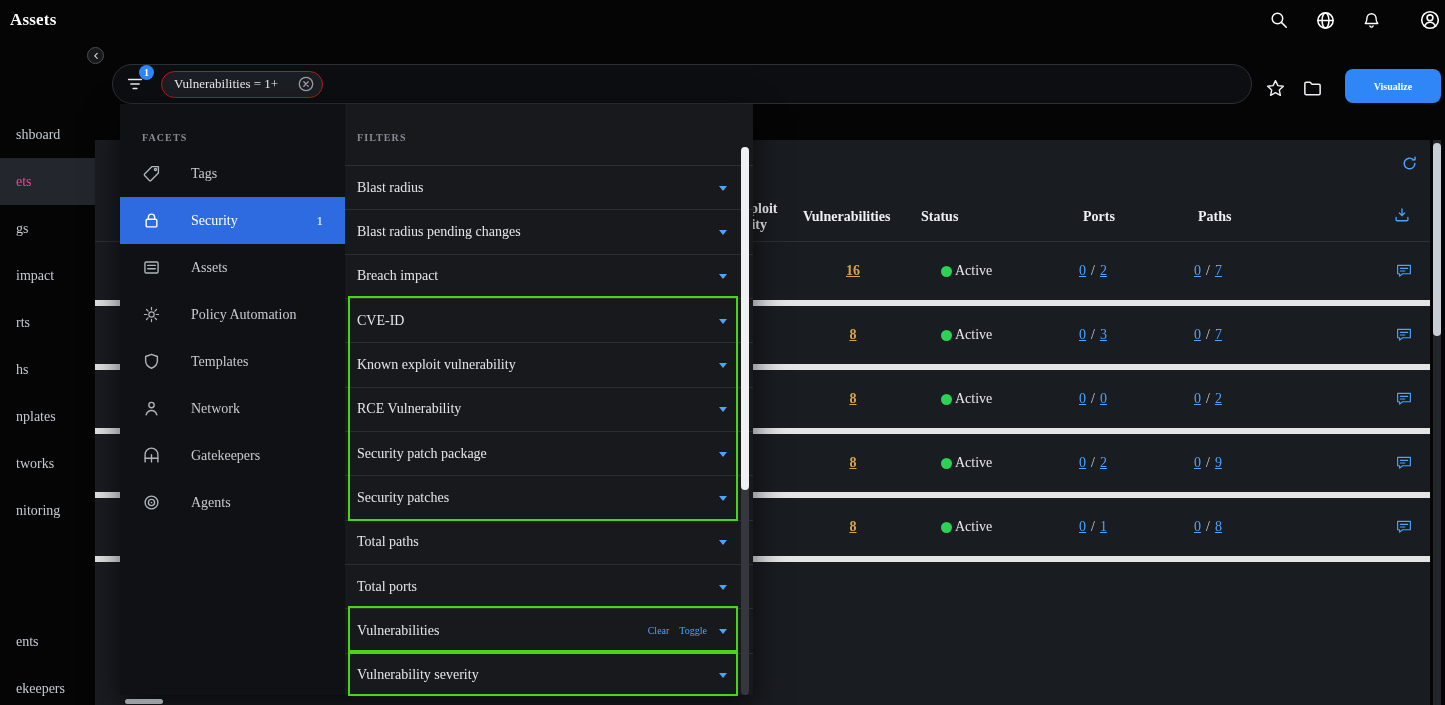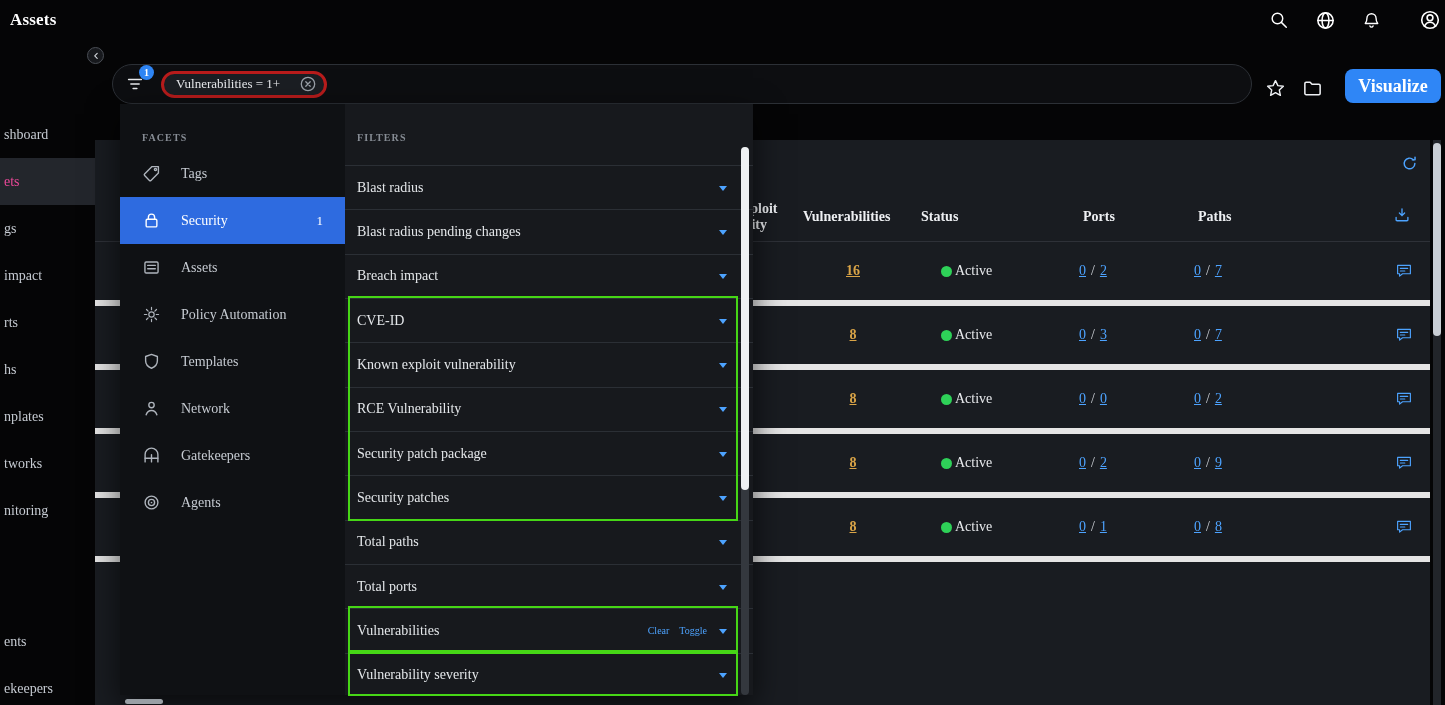--- a/index.html
+++ b/index.html
@@ -19,42 +19,42 @@
           display:flex;align-items:center;padding:0 4px 0 10px;z-index:30}
   .app-title{font-size:17px;font-weight:700;color:#fff;letter-spacing:.2px}
   .topbar-icons{margin-left:auto;display:flex;align-items:center;gap:26px;color:#fff}
   .tbi{cursor:pointer}
   .tbi.user{margin-left:12px}
 
   
   .sidebar{position:absolute;left:0;top:40px;width:95px;height:665px;background:#050506;z-index:6;overflow:hidden}
   .snav{position:absolute;left:0;width:95px;height:47px;display:flex;align-items:center;
         color:#c6cbd2;font-size:14px;cursor:pointer;overflow:hidden}
-  .snav-label{padding-left:4px;white-space:nowrap}
+  .snav-label{padding-left:16px;white-space:nowrap}
   .snav.active{background:#23262c;color:#ec4899}
   .collapse-btn{position:absolute;left:87px;top:47px;width:17px;height:17px;border-radius:50%;
         background:#17191d;border:1px solid #4a4e55;color:#d4d8dd;display:flex;align-items:center;
         justify-content:center;cursor:pointer;z-index:31;padding:0}
 
   
   .main-top{position:absolute;left:95px;top:40px;width:1350px;height:100px;background:#050506;z-index:2}
   .searchbar{position:absolute;left:17px;top:24px;width:1140px;height:40px;border:1px solid #2c3036;
         background:#0d0e11;border-radius:20px;display:flex;align-items:center;padding-left:12px}
   .funnel-wrap{position:relative;color:#e8eaed;cursor:pointer}
   .fbadge{position:absolute;top:-9px;right:-9px;width:15px;height:15px;border-radius:50%;
         background:var(--accent-blue);color:#fff;font-size:10px;font-weight:700;
         display:flex;align-items:center;justify-content:center}
   .chip{margin-left:16px;height:27px;display:inline-flex;align-items:center;gap:20px;padding:0 8px 0 12px;
-        border:3px solid #b91c1c;border-radius:14px;background:#1b1e23;font-size:13px;color:#e8eaed;cursor:pointer}
+        border:1px solid #b91c1c;border-radius:14px;background:#1b1e23;font-size:13px;color:#e8eaed;cursor:pointer}
   .chip-close{color:#9aa0a8;display:flex;cursor:pointer}
   .hdr-icon{position:absolute;top:38px;color:#eef0f3;cursor:pointer}
   .hdr-icon.star{left:1170px}
   .hdr-icon.folder{left:1207px}
   .visualize-btn{position:absolute;left:1250px;top:29px;width:96px;height:34px;border:none;border-radius:8px;
-        background:var(--accent-blue);color:#fff;font-size:18px;font-weight:700;font-family:inherit;cursor:pointer}
+        background:var(--accent-blue);color:#fff;font-size:10px;font-weight:700;font-family:inherit;cursor:pointer}
 
   
   .table-card{position:absolute;left:95px;top:140px;width:1335px;height:565px;background:#191c21;z-index:1}
   .refresh{position:absolute;left:1305px;top:14px;color:var(--link-blue);cursor:pointer}
   .thead{position:absolute;left:0;top:0;width:1335px;height:102px;border-bottom:1px solid #2e3138}
   .th{position:absolute;top:69px;font-size:14px;font-weight:700;color:#eef0f3;white-space:nowrap;cursor:pointer}
   .th-wrap{top:61px;white-space:normal;line-height:16px}
   .download{position:absolute;left:1298px;top:66px;color:var(--link-blue);cursor:pointer}
   .trow{position:absolute;left:0;width:1335px;height:64px;border-bottom:6px solid #e5e5e5}
   .cellf{position:absolute;top:0;height:100%;display:flex;align-items:center;font-size:14px}
@@ -75,21 +75,21 @@
 
   
   .dropdown{position:absolute;left:120px;top:104px;width:633px;height:591px;z-index:20;
         box-shadow:0 10px 30px rgba(0,0,0,.65)}
   .facets{position:absolute;left:0;top:0;width:225px;height:591px;background:#0f1114}
   .filters{position:absolute;left:225px;top:0;width:408px;height:591px;background:#17191d;overflow:hidden}
   .panel-hdr{position:absolute;top:28px;font-size:10px;font-weight:700;letter-spacing:1.1px;color:#878d95}
   .facets .panel-hdr{left:22px}
   .filters .panel-hdr{left:12px}
   .facet{position:absolute;left:0;width:225px;height:47px;display:flex;align-items:center;
-        padding-left:22px;gap:20px;color:#c6cbd2;font-size:14px;cursor:pointer}
+        padding-left:22px;gap:30px;color:#c6cbd2;font-size:14px;cursor:pointer}
   .facet .fic{color:#aeb4bc;display:flex}
   .facet.selected{background:var(--facet-selected-blue);color:#fff}
   .facet.selected .fic{color:#fff}
   .fcount{position:absolute;right:22px;font-size:13px;color:#fff}
   .flist{position:absolute;left:0;top:61px;width:408px}
   .frow{position:relative;height:44.33px;display:flex;align-items:center;padding:0 40px 0 12px;
         border-top:1px solid #2b2f35;font-size:14px;color:#e4e7ea;cursor:pointer}
   .frlabel{white-space:nowrap}
   .chev{position:absolute;right:26px;top:50%;margin-top:-2px;width:0;height:0;
         border-left:4.5px solid transparent;border-right:4.5px solid transparent;

